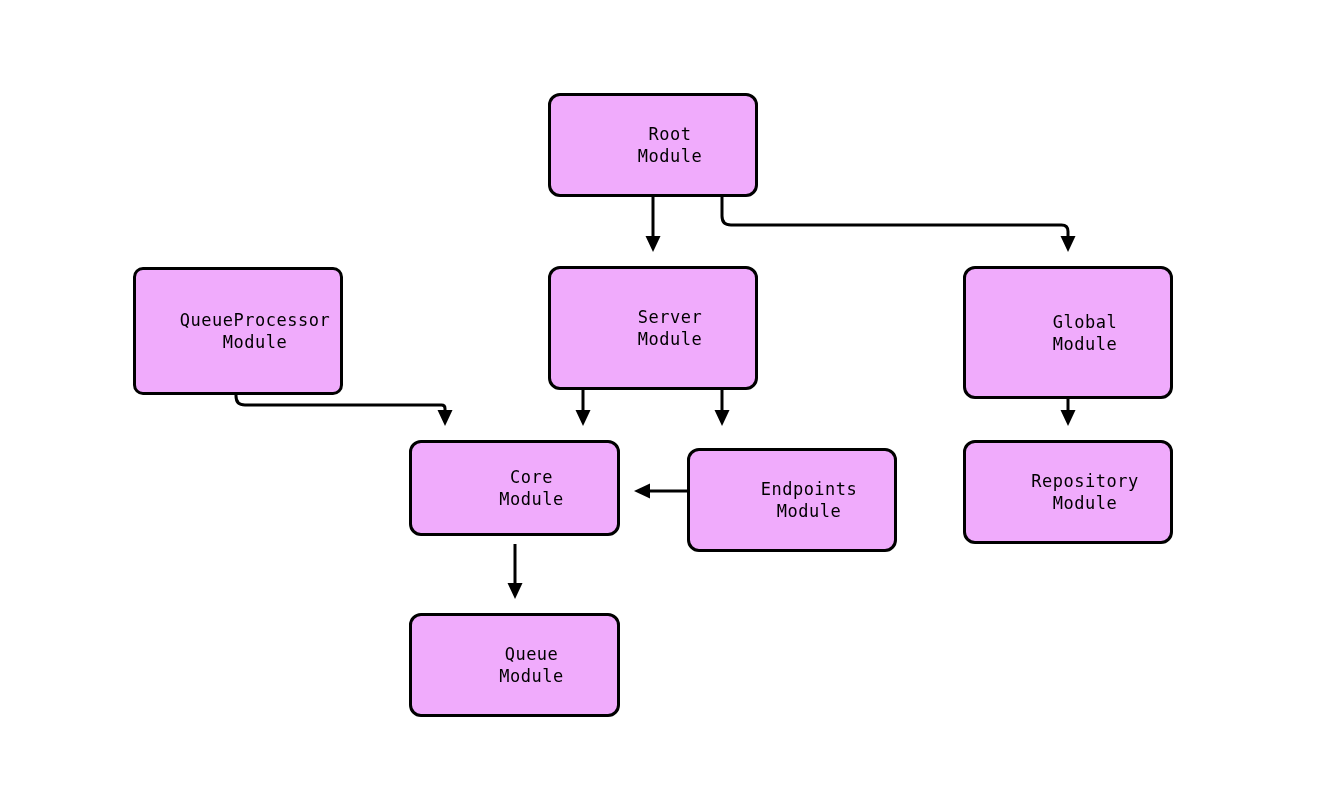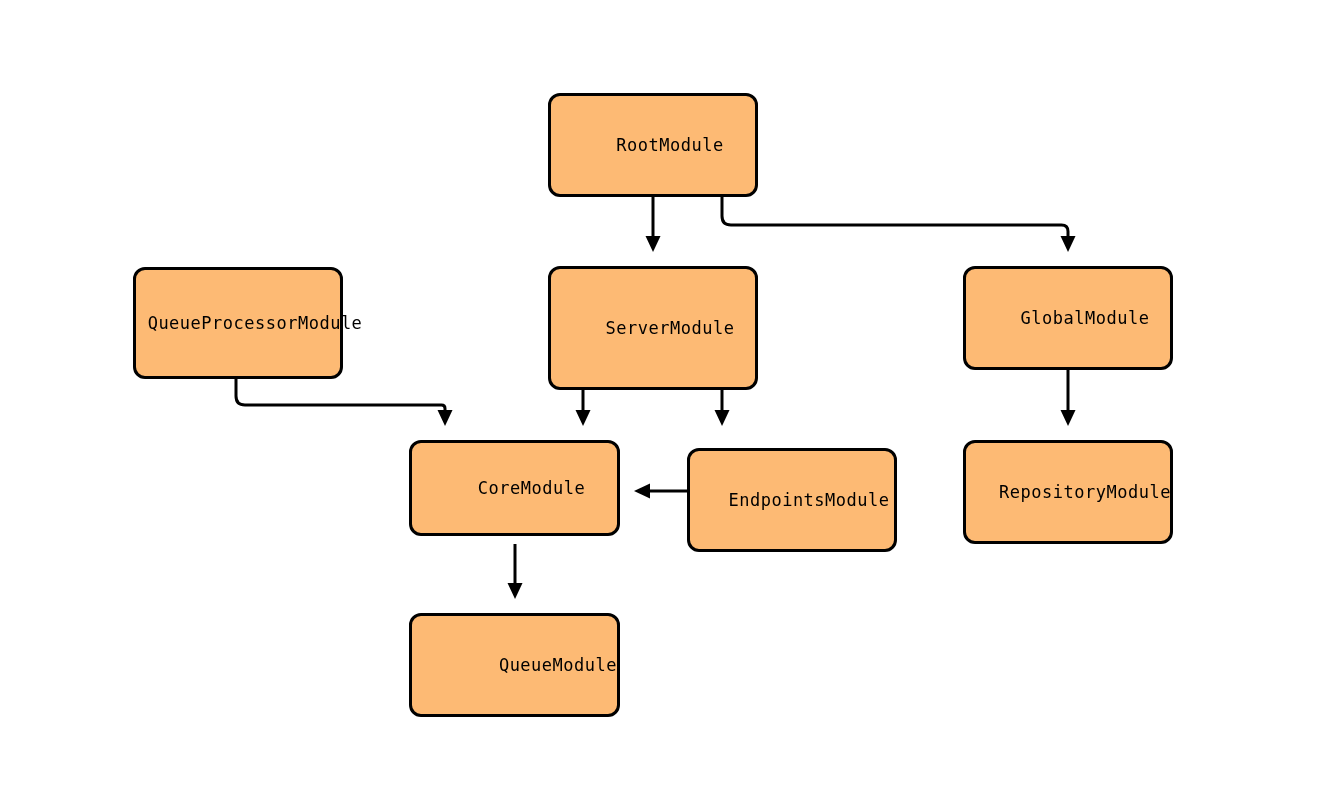--- a/index.html
+++ b/index.html
@@ -22,23 +22,23 @@
     left: 0;
     top: 0;
     width: 1337px;
     height: 809px;
   }
   .node {
     position: absolute;
     box-sizing: border-box;
     border: 3px solid #000000;
     border-radius: 12px;
-    background: #fdba74;
+    background: #f0abfc;
     display: flex;
-    flex-direction: row;
+    flex-direction: column;
     align-items: center;
     justify-content: center;
     z-index: 2;
     padding-left: 34px;
   }
   .node-label {
     font-family: "DejaVu Sans Mono", "Liberation Mono", monospace;
     font-size: 17px;
     line-height: 22px;
     color: #000000;
@@ -85,43 +85,43 @@
         <path d="M 515 544 L 515 585" fill="none" stroke="#000000" stroke-width="3" stroke-linecap="butt" stroke-linejoin="round"></path>
         <polygon points="507.5,583 522.5,583 515,599" fill="#000000"></polygon>
       </g>
     </svg>
 
   <div id="nodes">
       <div class="node" style="left: 548px; top: 93px; width: 210px; height: 104px; border-color: rgb(0, 0, 0);">
         <div class="node-label">Root</div>
         <div class="node-label">Module</div>
       </div>
-      <div class="node" style="left: 133px; top: 267px; width: 210px; height: 112px; border-color: rgb(0, 0, 0);">
+      <div class="node" style="left: 133px; top: 267px; width: 210px; height: 128px; border-color: rgb(0, 0, 0); border-radius: 10px;">
         <div class="node-label">QueueProcessor</div>
         <div class="node-label">Module</div>
       </div>
       <div class="node" style="left: 548px; top: 266px; width: 210px; height: 124px; border-color: rgb(0, 0, 0);">
         <div class="node-label">Server</div>
         <div class="node-label">Module</div>
       </div>
-      <div class="node" style="left: 963px; top: 266px; width: 210px; height: 104px; border-color: rgb(0, 0, 0);">
+      <div class="node" style="left: 963px; top: 266px; width: 210px; height: 133px; border-color: rgb(0, 0, 0);">
         <div class="node-label">Global</div>
         <div class="node-label">Module</div>
       </div>
       <div class="node" style="left: 409px; top: 440px; width: 211px; height: 96px; border-color: rgb(0, 0, 0);">
         <div class="node-label">Core</div>
         <div class="node-label">Module</div>
       </div>
       <div class="node" style="left: 687px; top: 440px; width: 210px; height: 104px; border-color: rgb(0, 0, 0); margin-top: 8px;">
         <div class="node-label">Endpoints</div>
         <div class="node-label">Module</div>
       </div>
       <div class="node" style="left: 963px; top: 440px; width: 210px; height: 104px; border-color: rgb(0, 0, 0);">
         <div class="node-label">Repository</div>
         <div class="node-label">Module</div>
       </div>
-      <div class="node" style="left: 409px; top: 613px; width: 211px; height: 104px; border-color: rgb(0, 0, 0); justify-content: flex-end;">
+      <div class="node" style="left: 409px; top: 613px; width: 211px; height: 104px; border-color: rgb(0, 0, 0);">
         <div class="node-label">Queue</div>
         <div class="node-label">Module</div>
       </div>
     </div>
 
 </div>
 
 </body></html>

